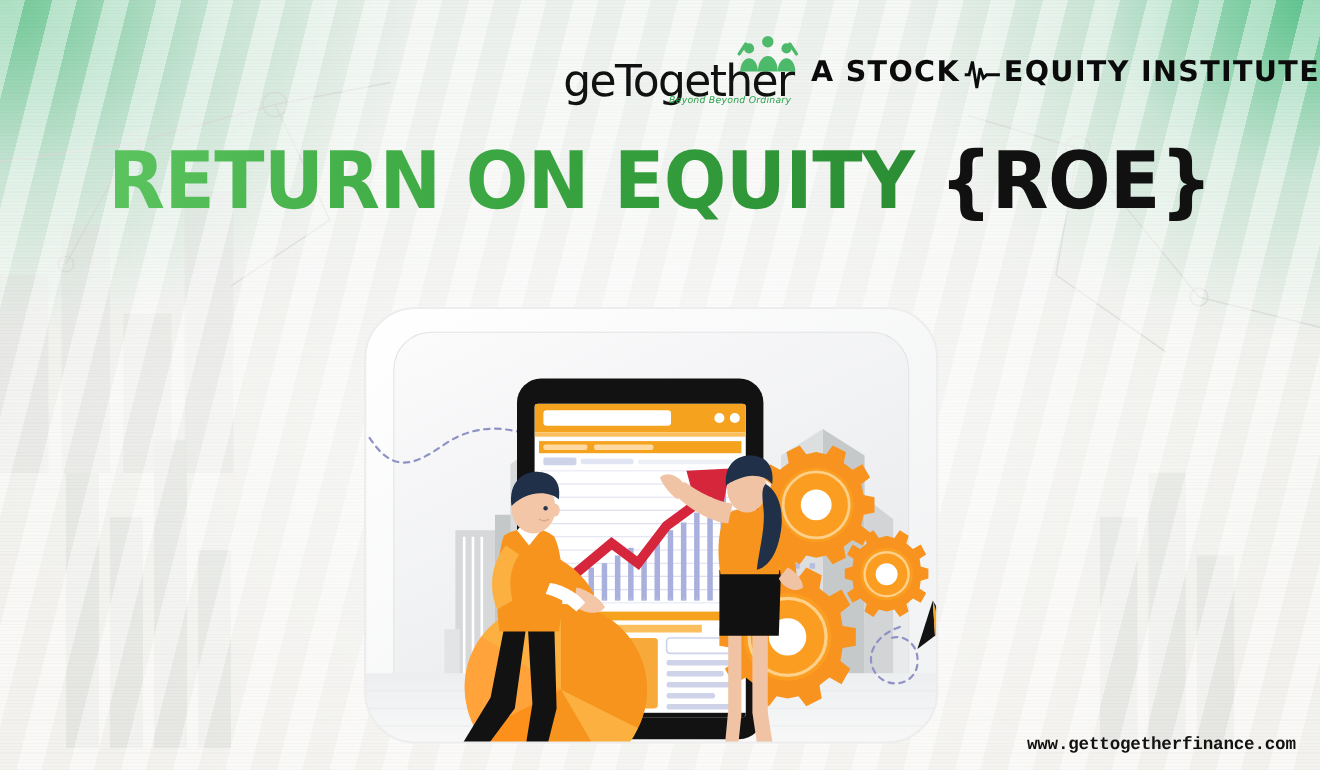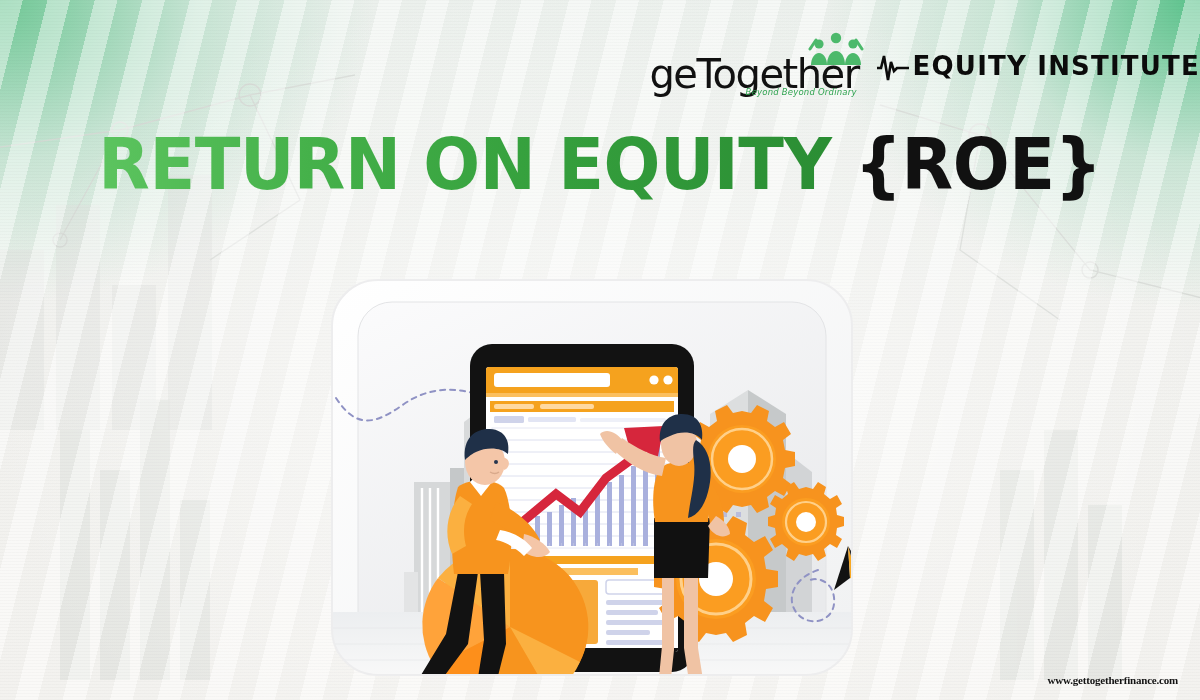--- a/index.html
+++ b/index.html
@@ -77,22 +77,22 @@
   #headline .grn {
     background:linear-gradient(90deg,#5cc45f 0%, #45b14a 28%, #35a03d 58%, #2a8c33 100%);
     -webkit-background-clip:text; background-clip:text;
     -webkit-text-fill-color:transparent; color:#35a03d;
   }
   #headline .blk { color:#111; }
 
   
   #siteurl {
     position:absolute; right:22px; bottom:14px;
-    font-family:Liberation Serif, serif;
-    font-size:11px; font-weight:bold; color:#121212; letter-spacing:-0.2px;
+    font-family:Liberation Mono, monospace;
+    font-size:16px; font-weight:bold; color:#121212; letter-spacing:-0.2px;
   }
 
   
   #illo { position:absolute; left:318px; top:272px; width:560px; height:430px; }
   #illo svg { display:block; }
 </style>
 </head>
 <body>
 
 <div id="stage">
@@ -156,20 +156,21 @@
             <path d="M3 17 L9 8"></path>
             <path d="M55 17 L49 8"></path>
           </g>
         </svg>
       </span>
       <span class="logo-text"><span>ge</span><span class="cap">T</span><span>ogether</span></span>
       <span class="logo-tag">Beyond Beyond Ordinary</span>
     </div>
 
     <div class="inst-text">
+      <span>A STOCK </span>
       <span class="pulse">
         <svg width="34" height="30" viewBox="0 0 34 30" fill="none">
           <path d="M1 17 L5 17 L8 5 L12 29 L15 11 L18 20 L21 17 L33 17" stroke="#0b0b0b" stroke-width="2.6" stroke-linejoin="miter" stroke-linecap="butt" fill="none"></path>
         </svg>
       </span>
       <span>EQUITY INSTITUTE</span>
     </div>
   </div>
 
   <h1 id="headline">

